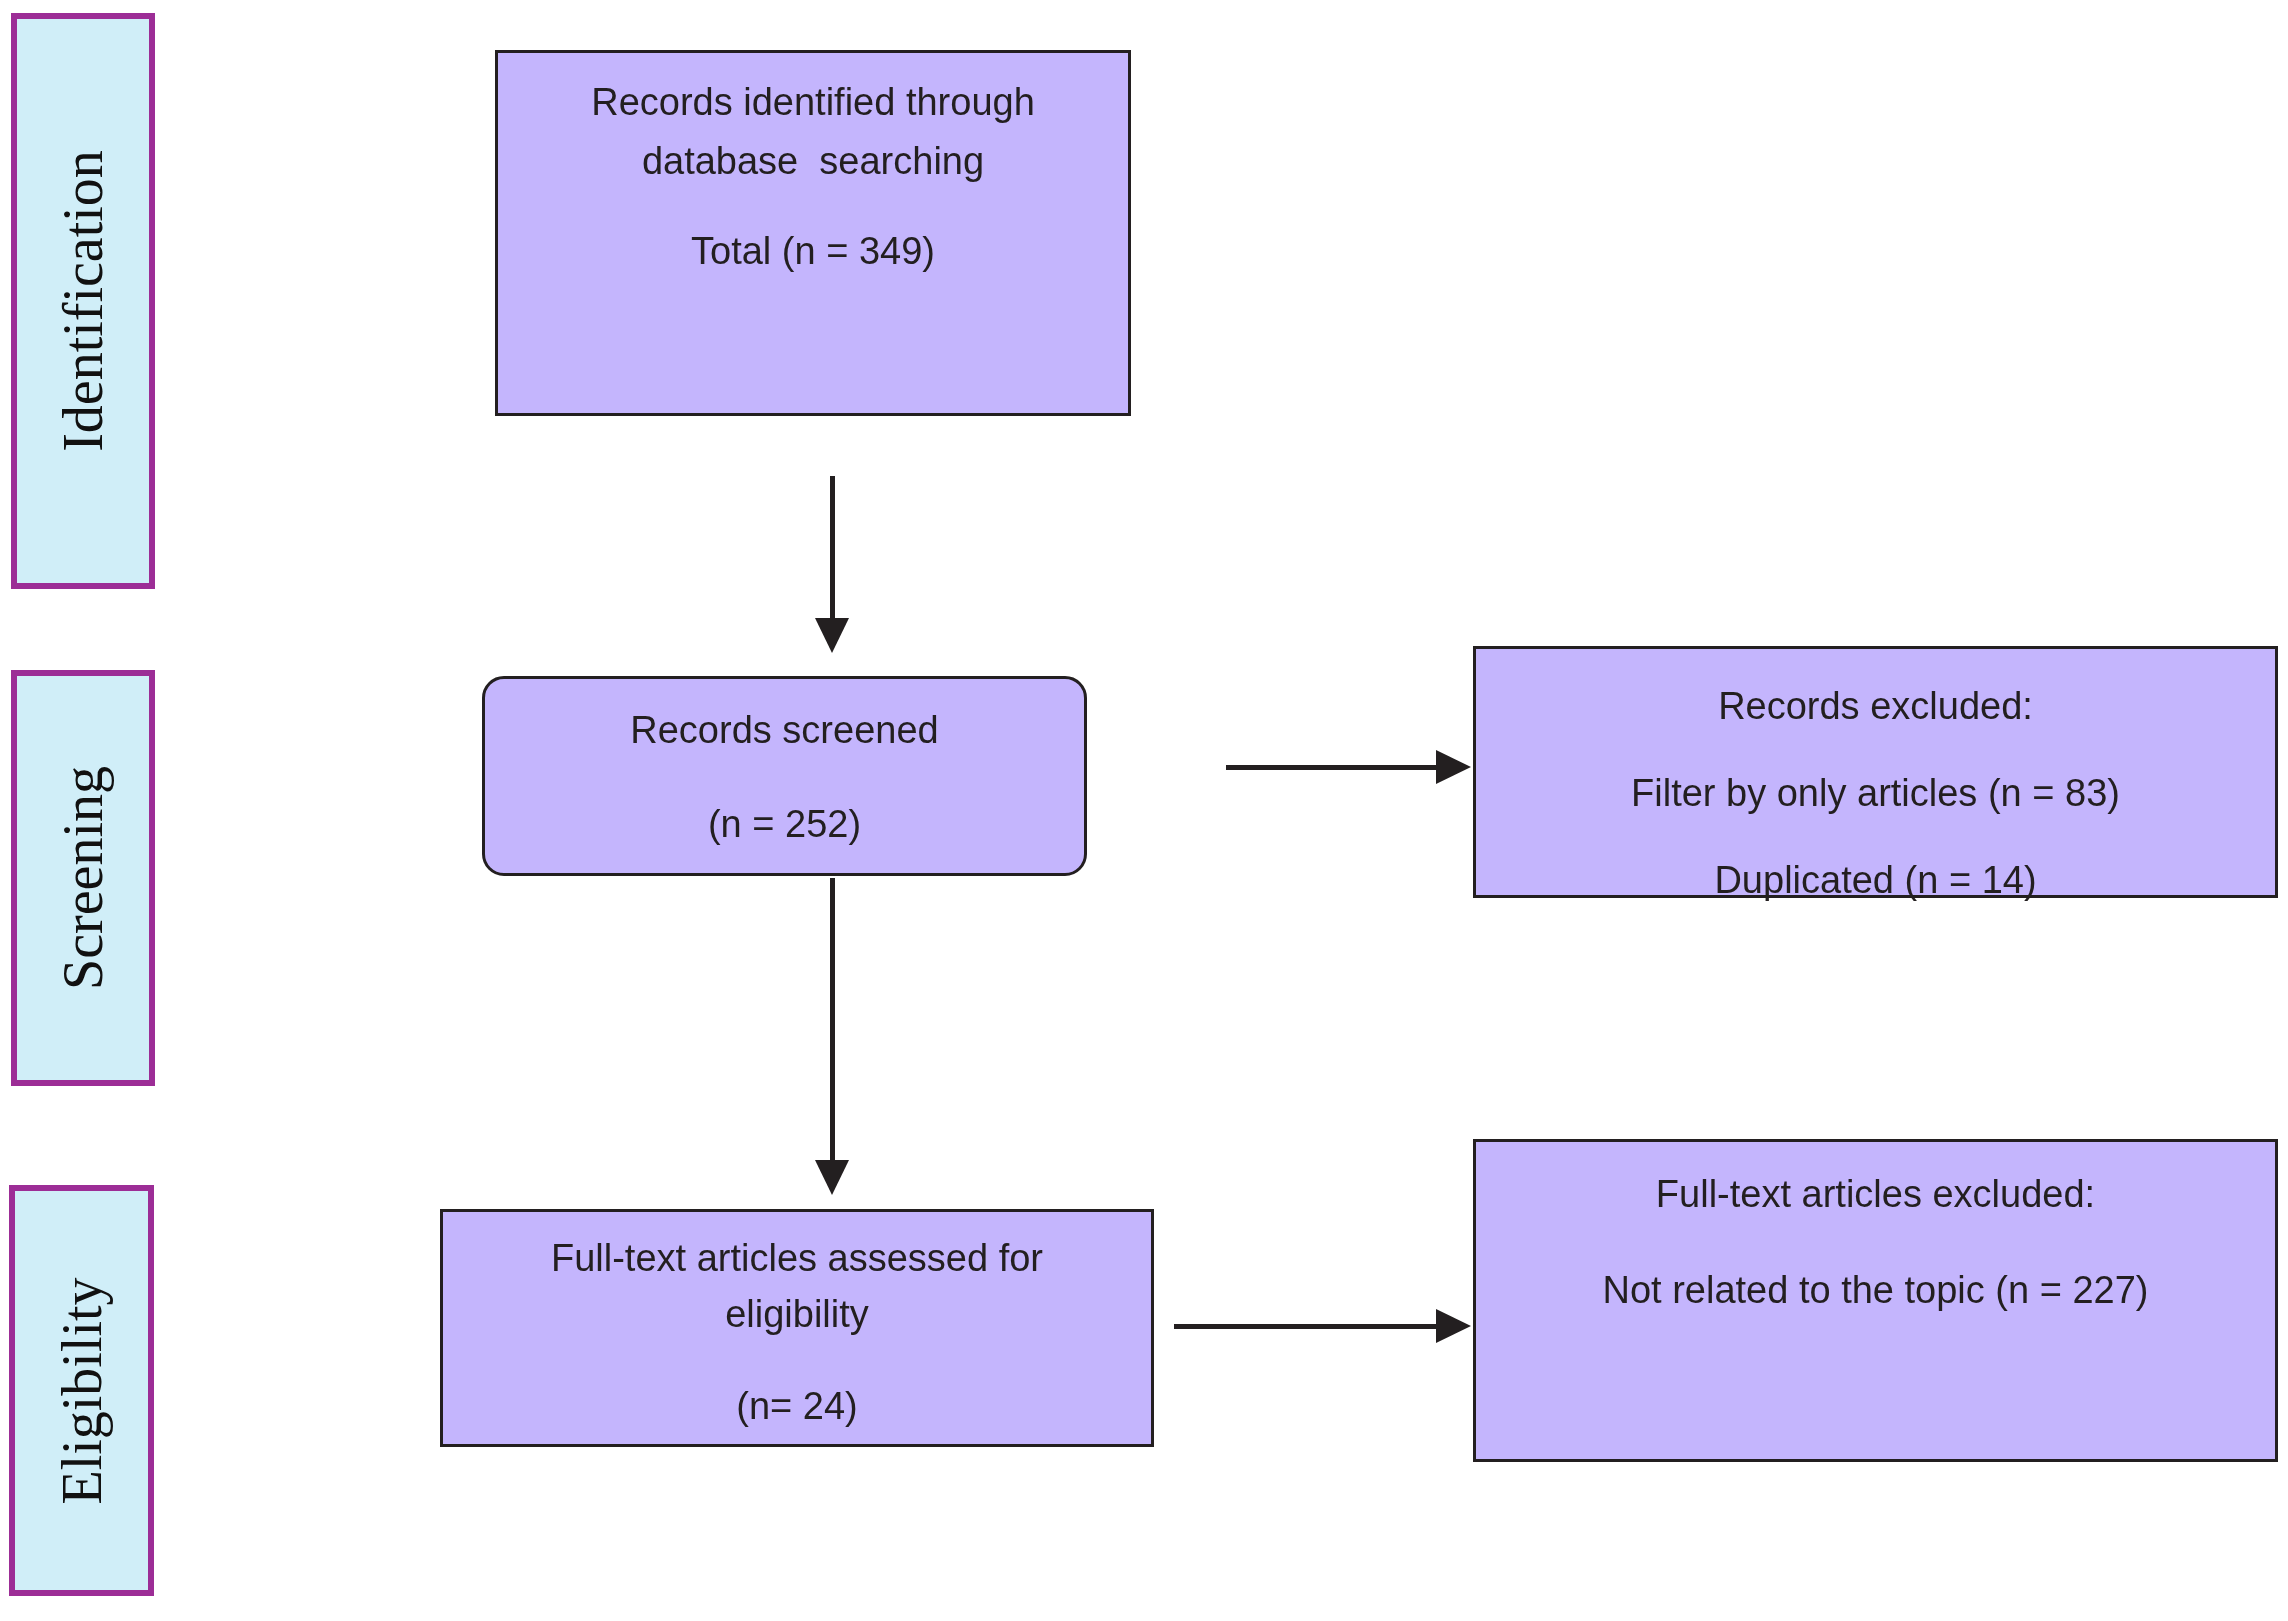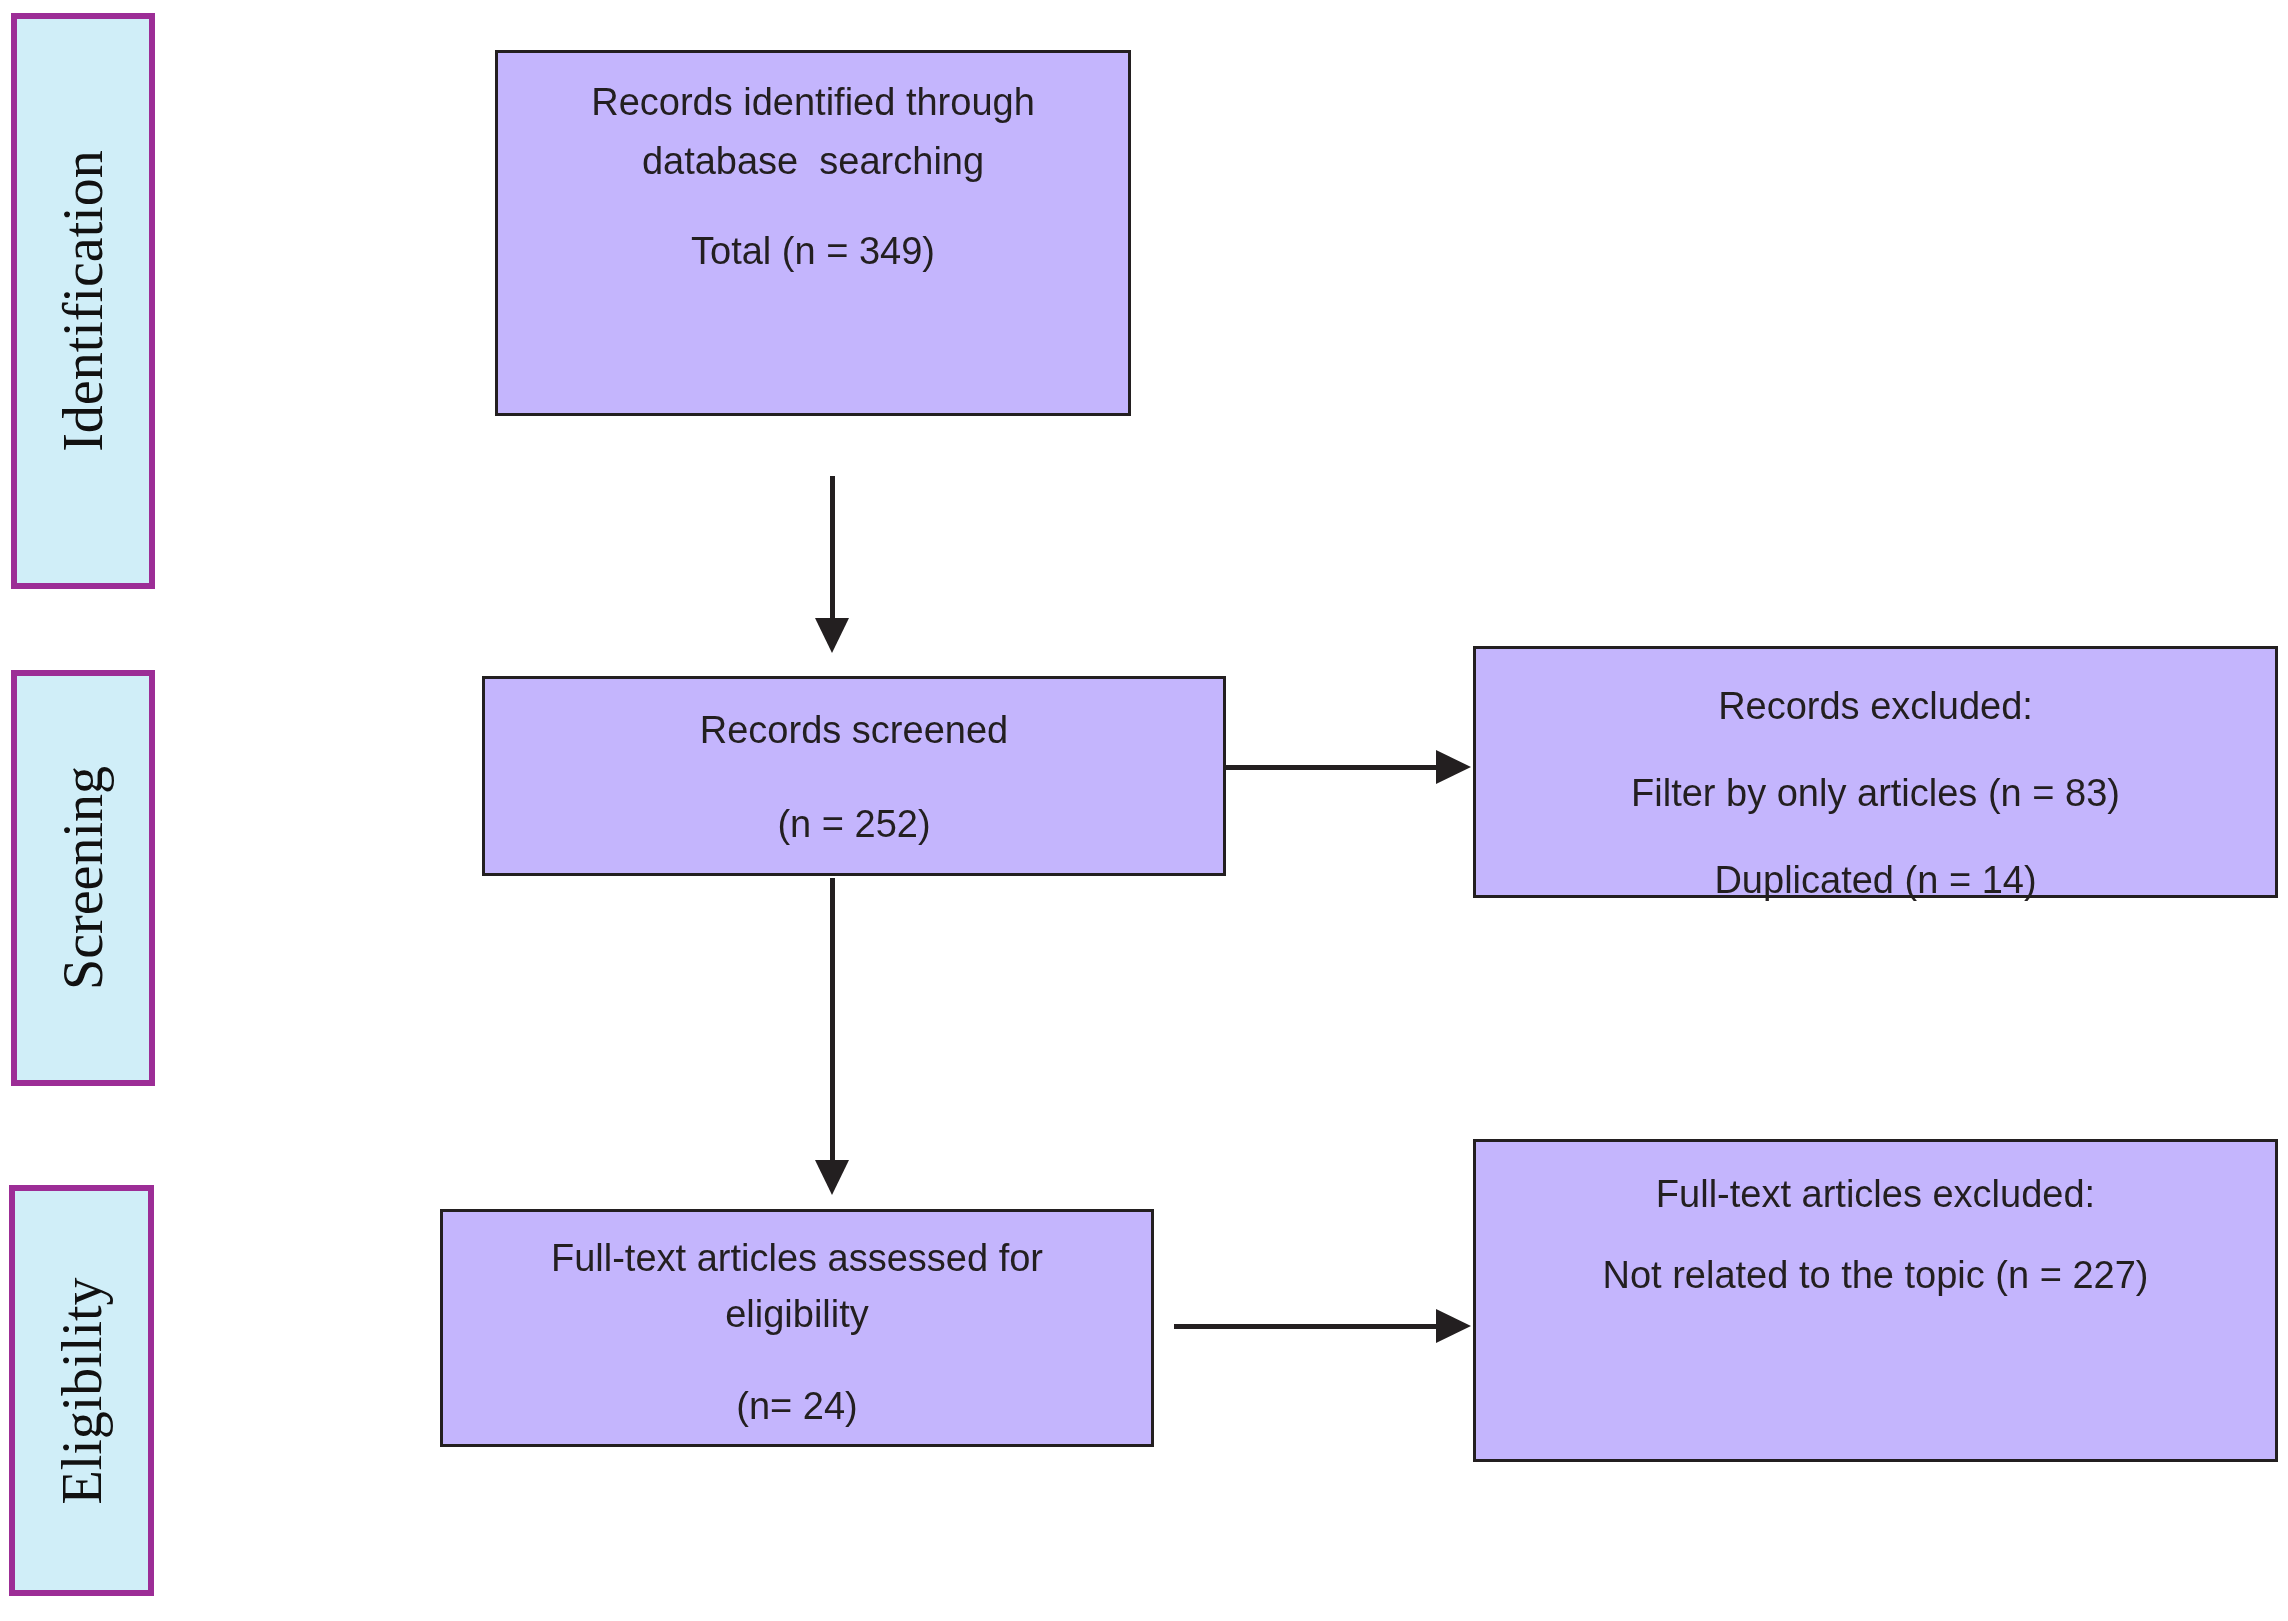--- a/index.html
+++ b/index.html
@@ -46,37 +46,37 @@
     font-size: 38px;
   }
   .line { white-space: pre; line-height: 45px; text-align: center; }
 
   #box-identified { left: 495px; top: 50px; width: 636px; height: 366px; }
   #box-identified .line:nth-child(1) { margin-top: 27px; }
   #box-identified .line:nth-child(2) { margin-top: 13.6px; }
   #box-identified .line:nth-child(3) { margin-top: 45px; }
   #box-identified .line:nth-child(4) { margin-top: 50px; }
 
-  #box-screened { left: 482px; top: 676px; width: 744px; height: 200px; }
+  #box-screened { left: 482px; top: 676px; width: 605px; height: 200px; border-radius: 22px; }
   #box-screened .line:nth-child(1) { margin-top: 29px; }
   #box-screened .line:nth-child(2) { margin-top: 49px; }
 
   #box-records-excluded { left: 1473px; top: 646px; width: 805px; height: 252px; }
   #box-records-excluded .line:nth-child(1) { margin-top: 35px; }
   #box-records-excluded .line:nth-child(2) { margin-top: 42px; }
   #box-records-excluded .line:nth-child(3) { margin-top: 42px; }
 
   #box-fulltext-assessed { left: 440px; top: 1209px; width: 714px; height: 238px; }
   #box-fulltext-assessed .line:nth-child(1) { margin-top: 23.6px; }
   #box-fulltext-assessed .line:nth-child(2) { margin-top: 11px; }
   #box-fulltext-assessed .line:nth-child(3) { margin-top: 47px; }
 
   #box-fulltext-excluded { left: 1473px; top: 1139px; width: 805px; height: 323px; }
   #box-fulltext-excluded .line:nth-child(1) { margin-top: 30px; }
-  #box-fulltext-excluded .line:nth-child(2) { margin-top: 36px; text-align: center; }
+  #box-fulltext-excluded .line:nth-child(2) { margin-top: 51px; text-align: center; }
   #box-fulltext-excluded .line:nth-child(3) { margin-top: 51px; }
 
   
   .arrow-line { position: absolute; background: #231f20; }
   .head-down {
     position: absolute; width: 0; height: 0;
     border-left: 17.3px solid transparent;
     border-right: 17.3px solid transparent;
     border-top: 35px solid #231f20;
   }

